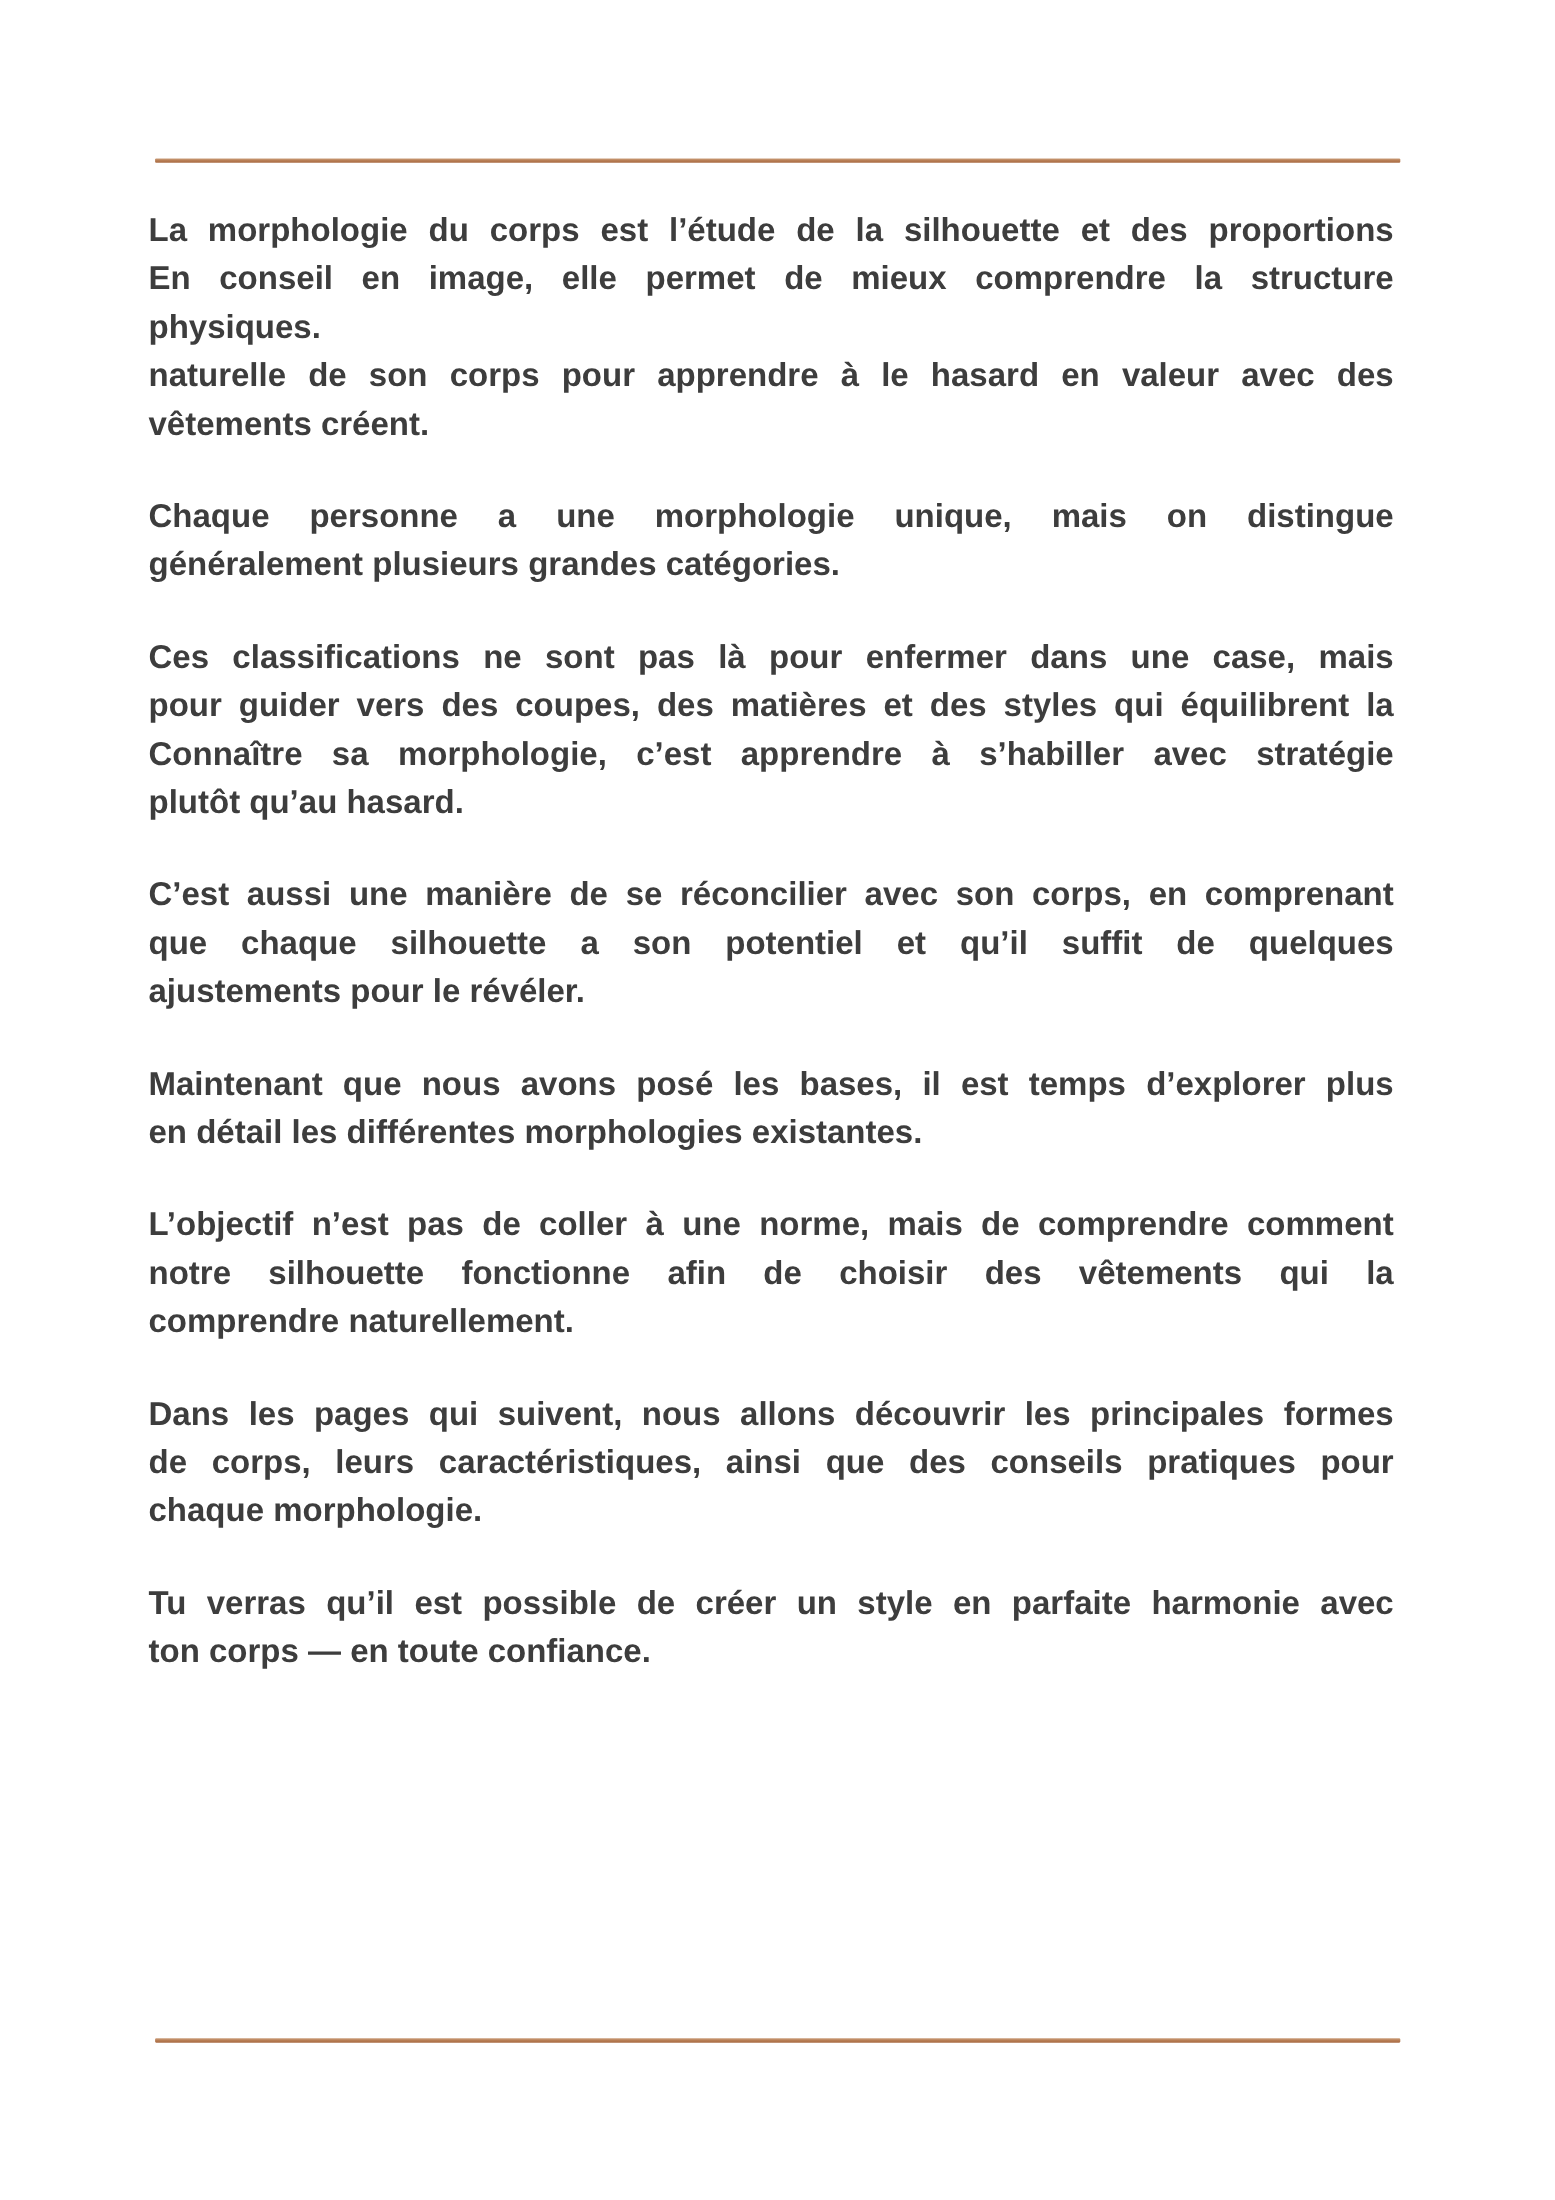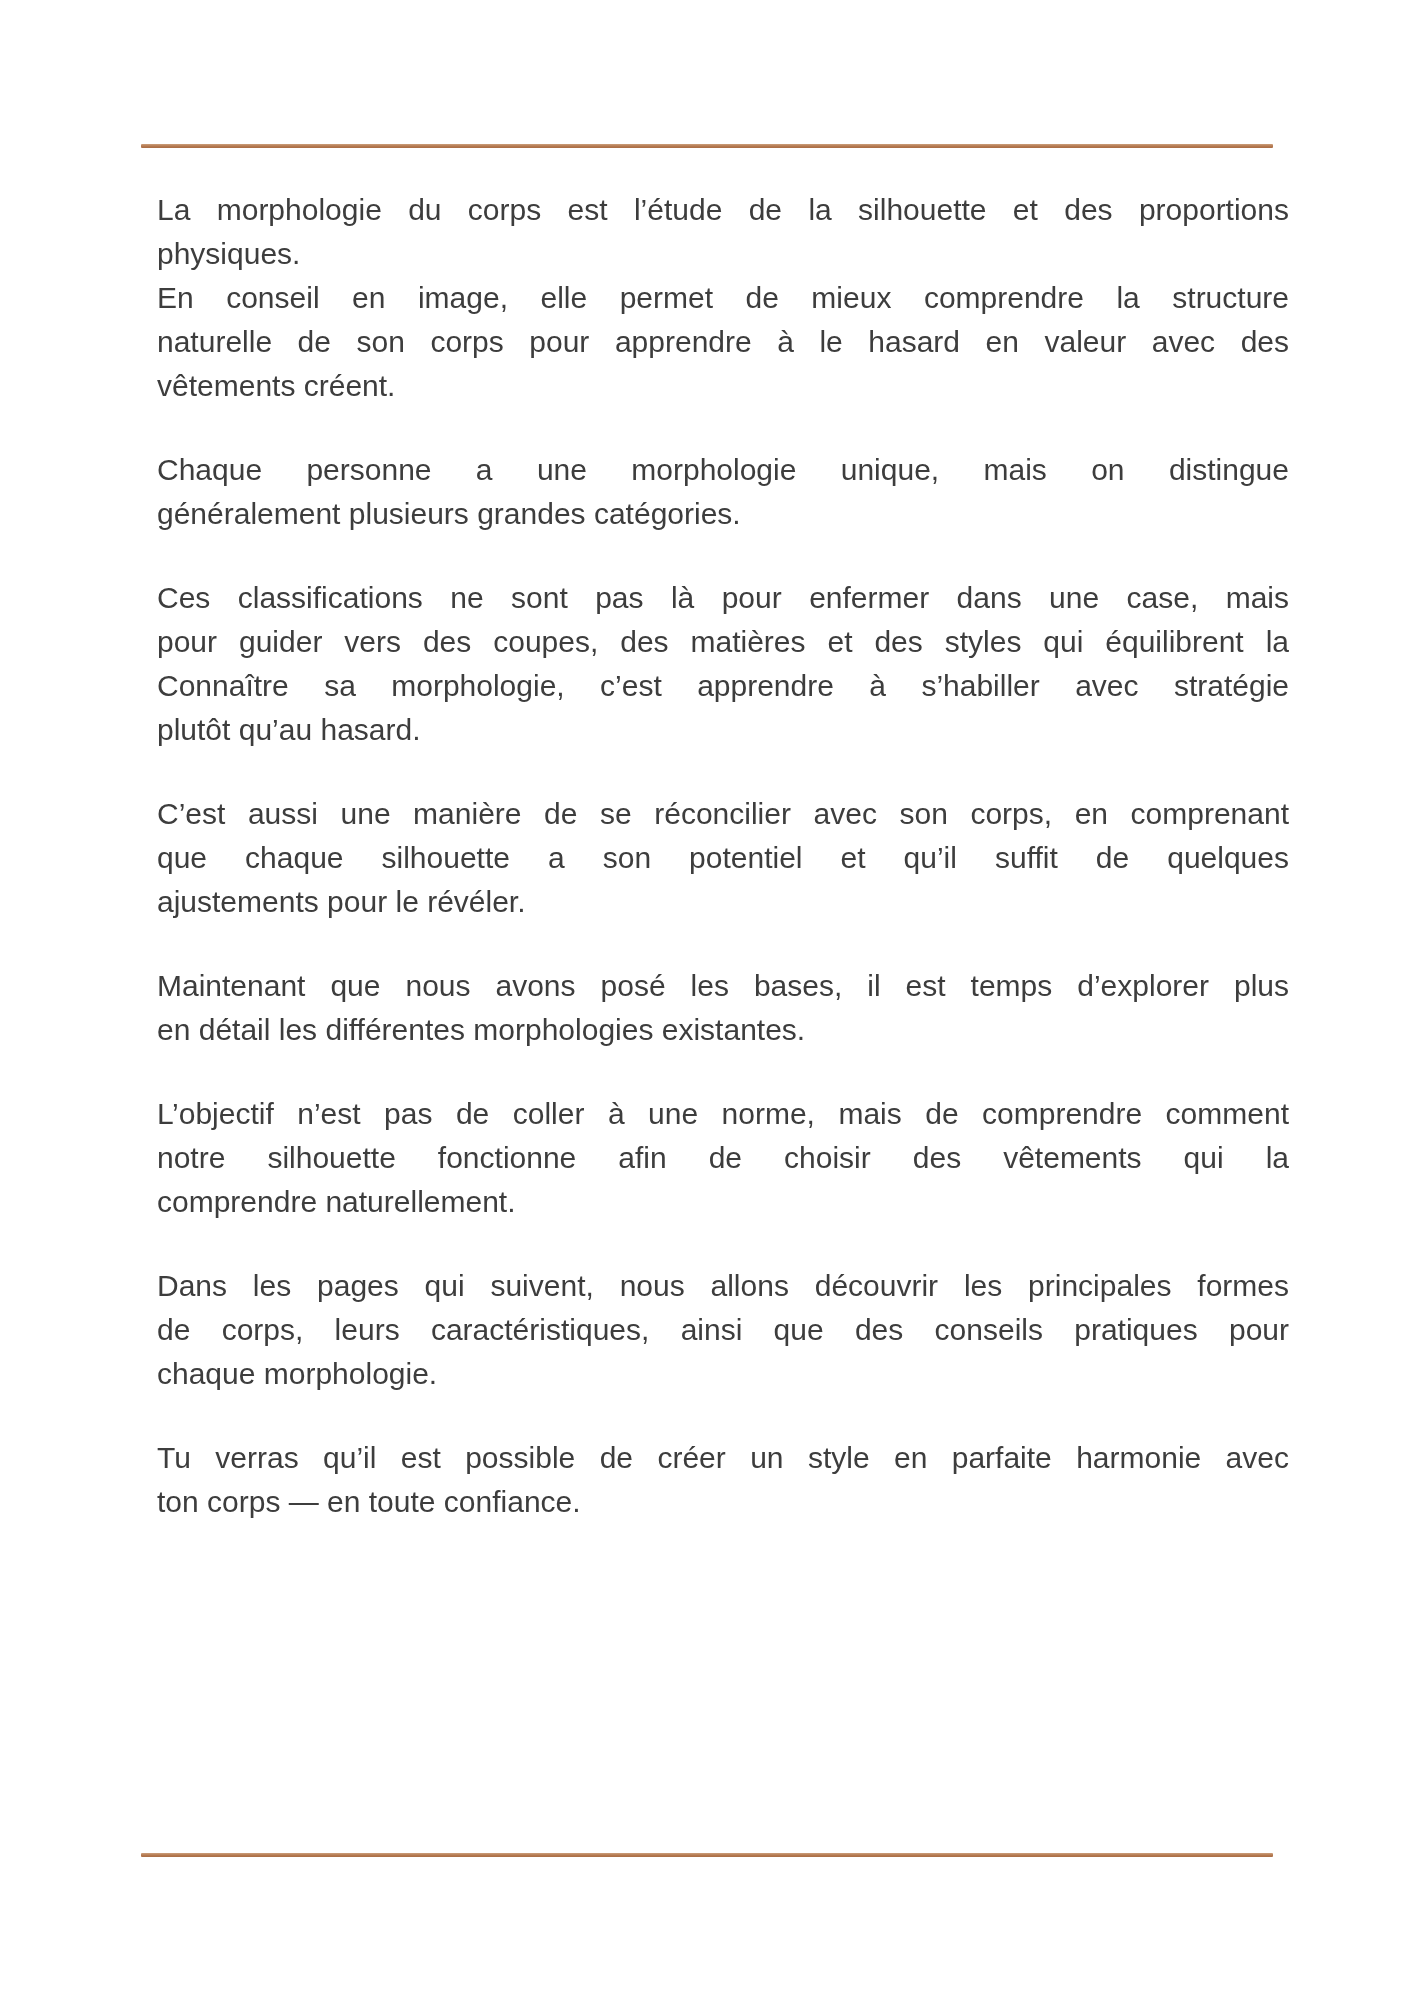--- a/index.html
+++ b/index.html
@@ -20,48 +20,49 @@
     left: 141px;
     width: 1132px;
     height: 4px;
     background: linear-gradient(180deg, #cb9f7c 0%, var(--rule-color, #b5794f) 55%, #a96d46 100%);
     border-radius: 1px;
   }
   .rule.top { top: 144px; }
   .rule.bottom { top: 1853px; }
   .content {
     position: absolute;
-    left: 157px;
+    left: 135px;
     top: 188px;
     width: 1132px;
     color: var(--text-color, #3d3d3d);
     font-size: 30px;
     line-height: 44px;
+    font-weight: bold;
   }
   .block { margin-bottom: 40px; }
   .block:last-child { margin-bottom: 0; }
   .line {
     text-align: justify;
     text-align-last: left;
     white-space: normal;
   }
   .line.fill {
     text-align-last: justify;
   }
 </style>
 </head>
 <body>
 
 <div class="page">
   <div class="rule top"></div>
   <div class="content">
       <div class="block">
         <div class="line fill">La morphologie du corps est l’étude de la silhouette et des proportions</div>
+        <div class="line fill">En conseil en image, elle permet de mieux comprendre la structure</div>
         <div class="line">physiques.</div>
-        <div class="line fill">En conseil en image, elle permet de mieux comprendre la structure</div>
         <div class="line fill">naturelle de son corps pour apprendre à le hasard en valeur avec des</div>
         <div class="line">vêtements créent.</div>
       </div>
       <div class="block">
         <div class="line fill">Chaque personne a une morphologie unique, mais on distingue</div>
         <div class="line">généralement plusieurs grandes catégories.</div>
       </div>
       <div class="block">
         <div class="line fill">Ces classifications ne sont pas là pour enfermer dans une case, mais</div>
         <div class="line fill">pour guider vers des coupes, des matières et des styles qui équilibrent la</div>

